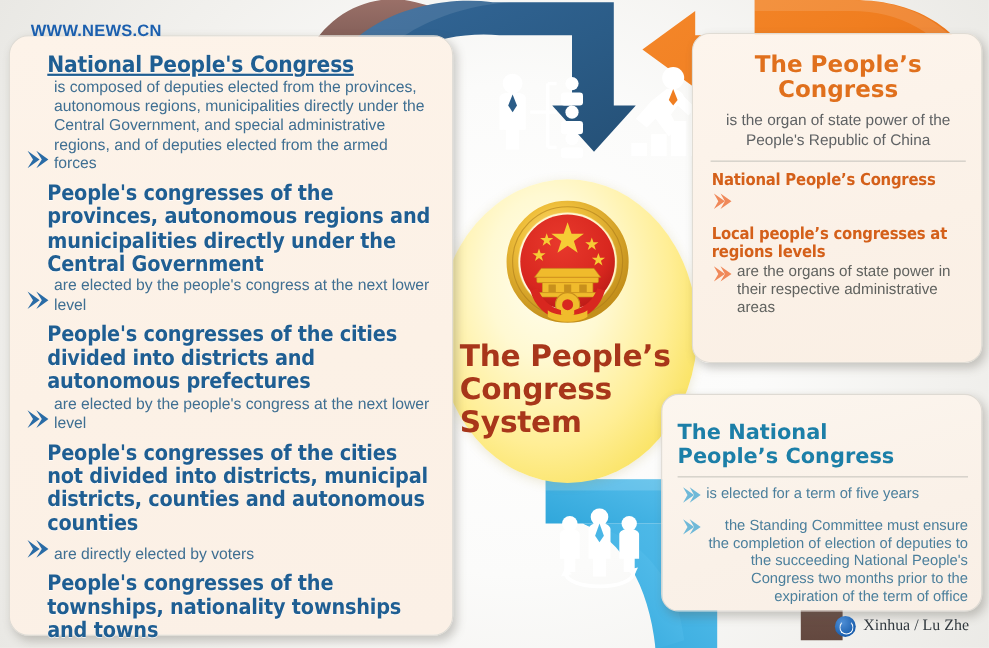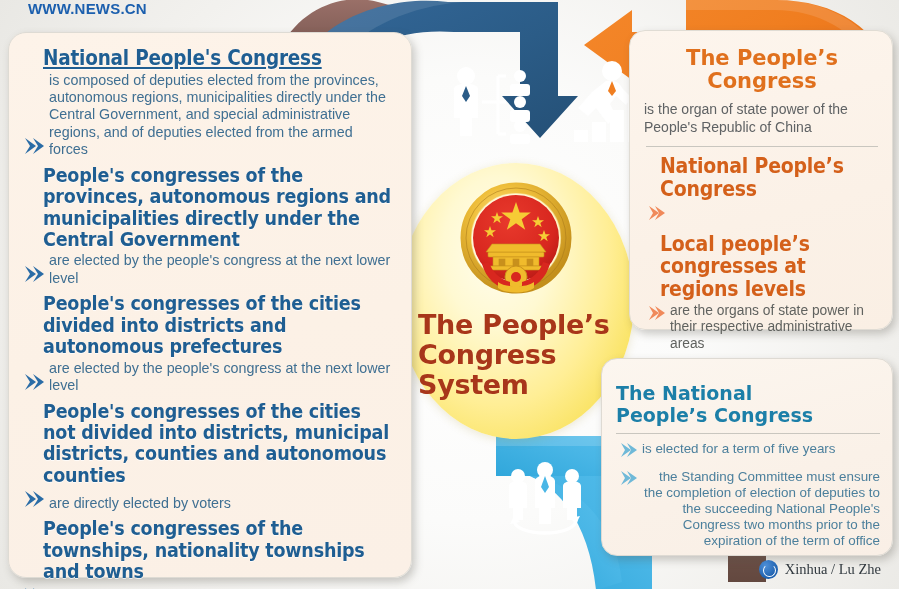--- a/index.html
+++ b/index.html
@@ -8,21 +8,21 @@
     background:#ffffff;
     font-family:"Liberation Sans", sans-serif;
   }
   #stage{position:absolute;left:0;top:0;width:899px;height:589px;overflow:hidden;
     background:
       radial-gradient(circle at 470px 300px, #ffffff 0%, #fbfbfa 40%, #f2f1ee 70%, #e9e8e4 100%);
   }
 
   
   .watermark{
-    position:absolute;left:28px;top:0;
+    position:absolute;left:28px;top:20px;
     font-size:15px;font-weight:bold;letter-spacing:.2px;
     color:#1b5fae;font-family:"Liberation Sans",sans-serif;
     z-index:60;
   }
 
   
   .ribbon{position:absolute;z-index:5;}
   .svgfull{display:block;}
 
   
@@ -80,28 +80,28 @@
     background:linear-gradient(165deg,#fdf5ed 0%, #fbf1e7 60%, #faefe4 100%);
     border:1px solid #e0dcd4;
     padding:14px 12px 10px 14px;
   }
   .h-orange-big{
     color:#e0701d;font-weight:bold;font-size:21px;line-height:1.1;
     text-align:center;font-family:"DejaVu Sans",sans-serif;
     margin:2px 0 8px 0;
   }
   .body-gray{
-    color:#5f6264;font-size:14px;line-height:1.25;
+    color:#5f6264;font-size:14px;line-height:1.25;text-align:center;
     font-family:"Liberation Sans",sans-serif;
   }
   .divider{height:1px;background:#c9c6bf;margin:10px 2px 8px 2px;}
   .h-orange{
-    color:#d4601a;font-weight:bold;font-size:21px;line-height:1.08;
+    color:#d4601a;font-weight:bold;font-size:15px;line-height:1.08;
     font-family:"DejaVu Sans Condensed","DejaVu Sans",sans-serif;
-    font-stretch:condensed;letter-spacing:-.2px;margin:0 0 2px 16px;
+    font-stretch:condensed;letter-spacing:-.2px;margin:0 0 2px 3px;
   }
   .body-or{
     color:#60625f;font-size:13.8px;line-height:1.2;
     font-family:"Liberation Sans",sans-serif;
   }
   .row-or{display:flex;align-items:flex-start;margin:0 0 8px 0;}
   .bullet-or{flex:0 0 auto;width:26px;padding-top:2px;text-align:center;}
 
   
   #npcPanel{left:601px;top:358px;width:292px;height:198px;}

